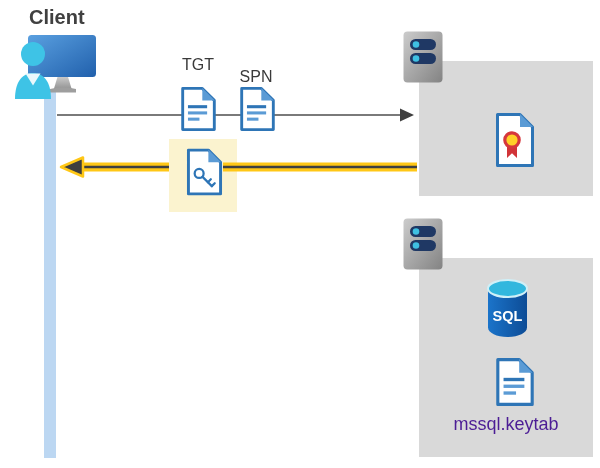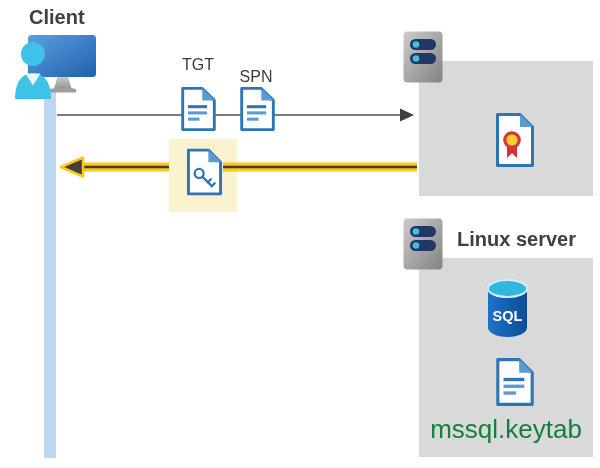--- a/index.html
+++ b/index.html
@@ -1,21 +1,21 @@
 <!DOCTYPE html>
 <html><head>
 <meta charset="utf-8">
 <style>
   html,body{margin:0;padding:0;background:#fff;}
   #canvas{position:relative;width:600px;height:468px;background:#ffffff;
           font-family:"Liberation Sans",sans-serif;overflow:hidden;}
   .abs{position:absolute;}
   .heading{font-weight:bold;font-size:20px;line-height:25px;color:#404040;}
   .ticket-label{font-size:16px;color:#3a3a3a;text-align:center;}
-  .file-label{font-size:26px;color:#15803d;text-align:center;}
+  .file-label{font-size:18px;color:#4c1d95;text-align:center;}
   .gray-box{background:#d9d9d9;}
   .lifeline{background:#bcd7f2;}
   .highlight{background:#fbf3cf;}
   svg{display:block;}
 </style>
 </head>
 <body>
 
 <div id="canvas">
 
@@ -72,21 +72,20 @@
       <use href="#sym-server"></use>
     </svg>
   <svg class="abs" style="left:495px;top:112px;" width="40" height="56" viewBox="0 0 40 56">
     <path d="M2.5 2.5 H25 L37.5 15 V53.5 H2.5 Z" fill="#ffffff" stroke="#2e75b6" stroke-width="3" stroke-linejoin="round"></path>
     <path d="M25 2 L38 15 H25 Z" fill="#5b9bd5"></path>
     <path d="M12 33 V46 L17 41.2 L22 46 V33 Z" fill="#d13438"></path>
     <circle cx="17" cy="28" r="7.2" fill="#ffd028" stroke="#d6373c" stroke-width="3.2"></circle>
   </svg>
 
   <div class="abs gray-box" style="left:419px;top:258px;width:174px;height:199px;"></div>
-  <div class="abs heading" style="left:457px;top:227px;">Linux server</div>
   <svg class="abs" style="left:403px;top:218px;" width="40" height="52">
       <use href="#sym-server"></use>
     </svg>
 
   <svg class="abs" style="left:487px;top:279px;" width="41" height="59" viewBox="0 0 41 59">
     <path d="M1 9.5 V48.5 C1 53.8 9.7 58 20.5 58 C31.3 58 40 53.8 40 48.5 V9.5 Z" fill="url(#grad-sql)"></path>
     <ellipse cx="20.5" cy="9.5" rx="19.5" ry="8.5" fill="#31b7de" stroke="#cff0f8" stroke-width="2"></ellipse>
     <text x="20.5" y="41.5" text-anchor="middle" font-size="14.5" font-weight="bold" fill="#ffffff" font-family="Liberation Sans, sans-serif">SQL</text>
   </svg>
 

